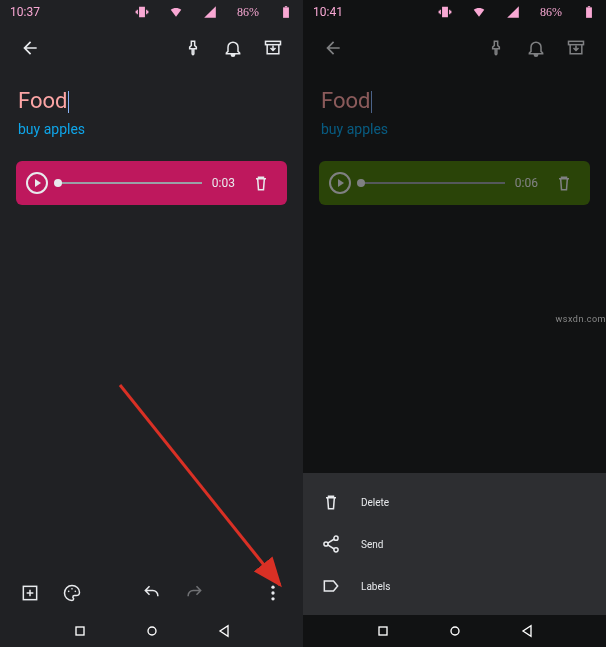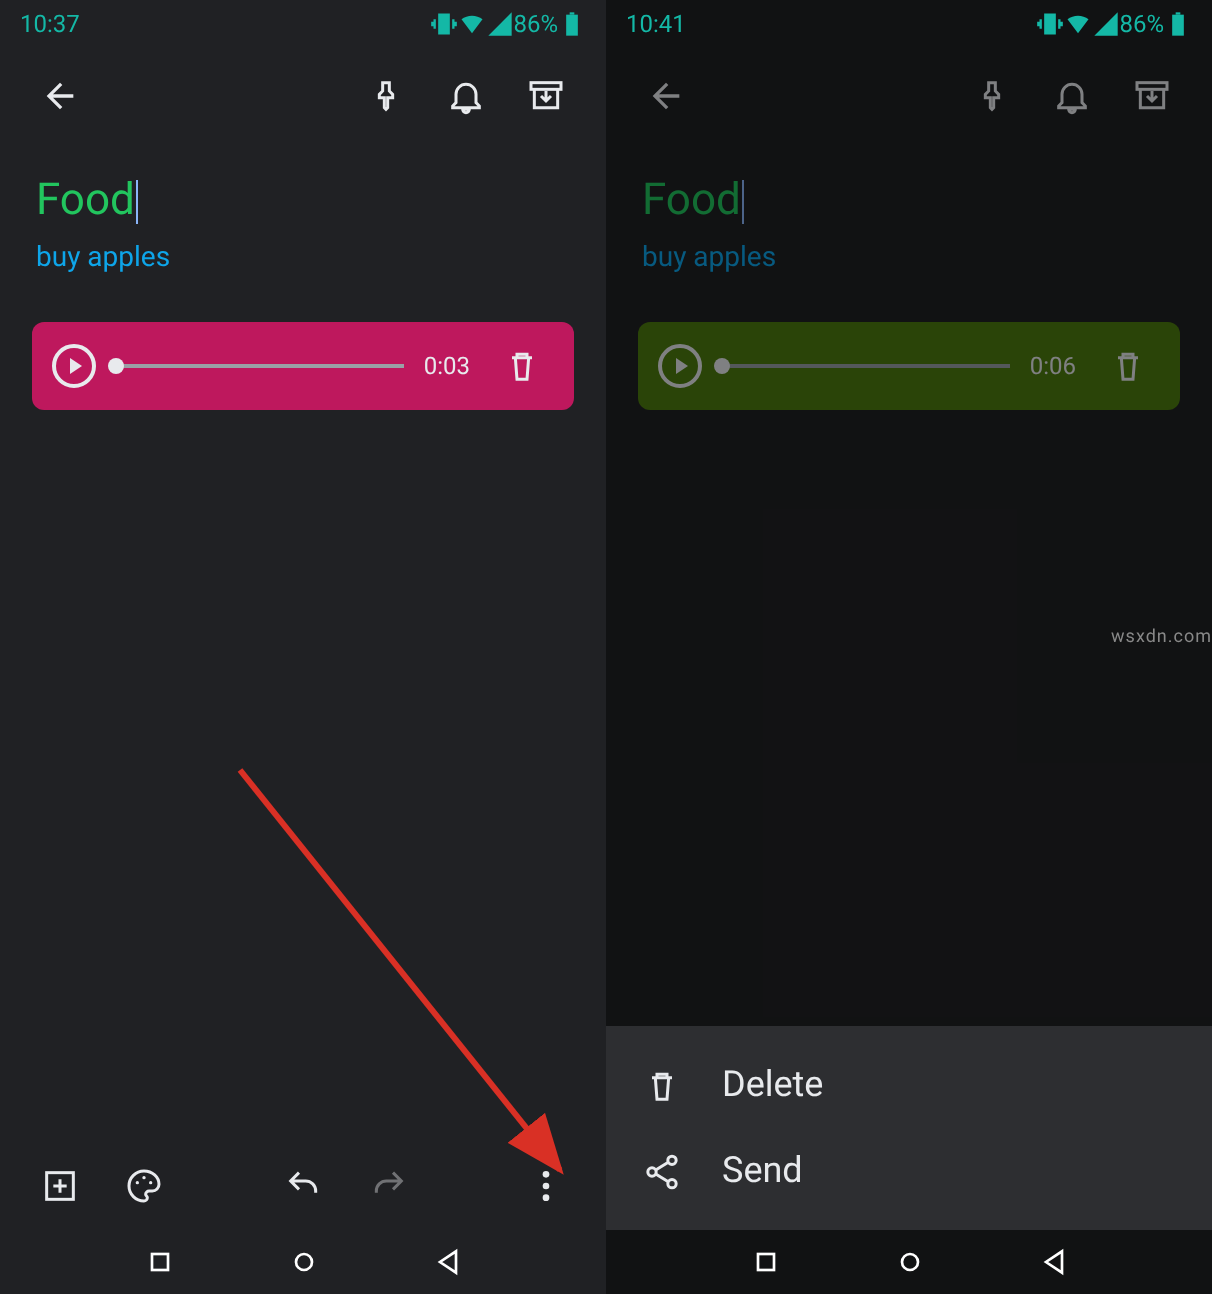--- a/index.html
+++ b/index.html
@@ -29,25 +29,25 @@
       pointer-events:none;
       z-index:2;
     }
     .statusbar {
       height: 24px;
       display:flex;
       align-items:center;
       justify-content:space-between;
       padding: 0 10px;
       font-size: 12px;
-      color:#14b8a6;
+      color:#f9a8d4;
       position:relative;
       z-index:3;
     }
-    .status-right { display:flex; align-items:flex-start; gap:0; }
+    .status-right { display:flex; align-items:flex-start; gap:20px;font-family:Liberation Serif, serif; }
     .status-right svg { width:14px; height:14px; }
     .toolbar {
       height: 48px;
       display:flex;
       align-items:center;
       padding: 0 14px;
       gap:8px;
       position:relative;
       z-index:1;
     }
@@ -55,21 +55,21 @@
     .icon-btn {
       width:32px; height:32px;
       display:flex; align-items:center; justify-content:center;
       color:#e8eaed;
       cursor:pointer;
     }
     .icon-btn svg { width:20px; height:20px; }
     .note-title {
       padding: 16px 18px 4px 18px;
       font-size: 22px;
-      color:#22c55e;
+      color:#fca5a5;
       position:relative;
       z-index:1;
     }
     .note-title .cursor {
       display:inline-block;
       width:1px; height:22px;
       background:#8ab4f8;
       vertical-align:middle;
       margin-left:1px;
     }
@@ -150,21 +150,21 @@
       background:#2d2e31;
       padding:8px 0;
       z-index:4;
     }
     .sheet-item {
       display:flex;
       align-items:center;
       gap:20px;
       padding:11px 18px;
       color:#e8eaed;
-      font-size:18px;
+      font-size:10px;
       cursor:pointer;
     }
     .sheet-item svg { width:20px; height:20px; }
     .arrow {
       position:absolute;
       z-index:10;
       pointer-events:none;
     }
     .disabled { opacity:0.4; }
     .watermark {
@@ -380,20 +380,26 @@
       <span>Delete</span>
     </div>
     <div class="sheet-item">
       <svg viewBox="0 0 24 24">
           <circle cx="18" cy="5" r="2.5" fill="none" stroke="currentColor" stroke-width="1.8"></circle>
           <circle cx="6" cy="12" r="2.5" fill="none" stroke="currentColor" stroke-width="1.8"></circle>
           <circle cx="18" cy="19" r="2.5" fill="none" stroke="currentColor" stroke-width="1.8"></circle>
           <path d="M8 11l8-5M8 13l8 5" stroke="currentColor" stroke-width="1.8"></path>
         </svg>
       <span>Send</span>
+    </div>
+    <div class="sheet-item">
+      <svg viewBox="0 0 24 24">
+          <path d="M4 6h11l5 6-5 6H4z" fill="none" stroke="currentColor" stroke-width="1.8"></path>
+        </svg>
+      <span>Labels</span>
     </div>
   </div>
 
   <div class="navbar">
     <div class="nav-icon">
         <svg viewBox="0 0 24 24">
           <rect x="6" y="6" width="12" height="12" fill="none" stroke="currentColor" stroke-width="2"></rect>
         </svg>
       </div>
     <div class="nav-icon">

